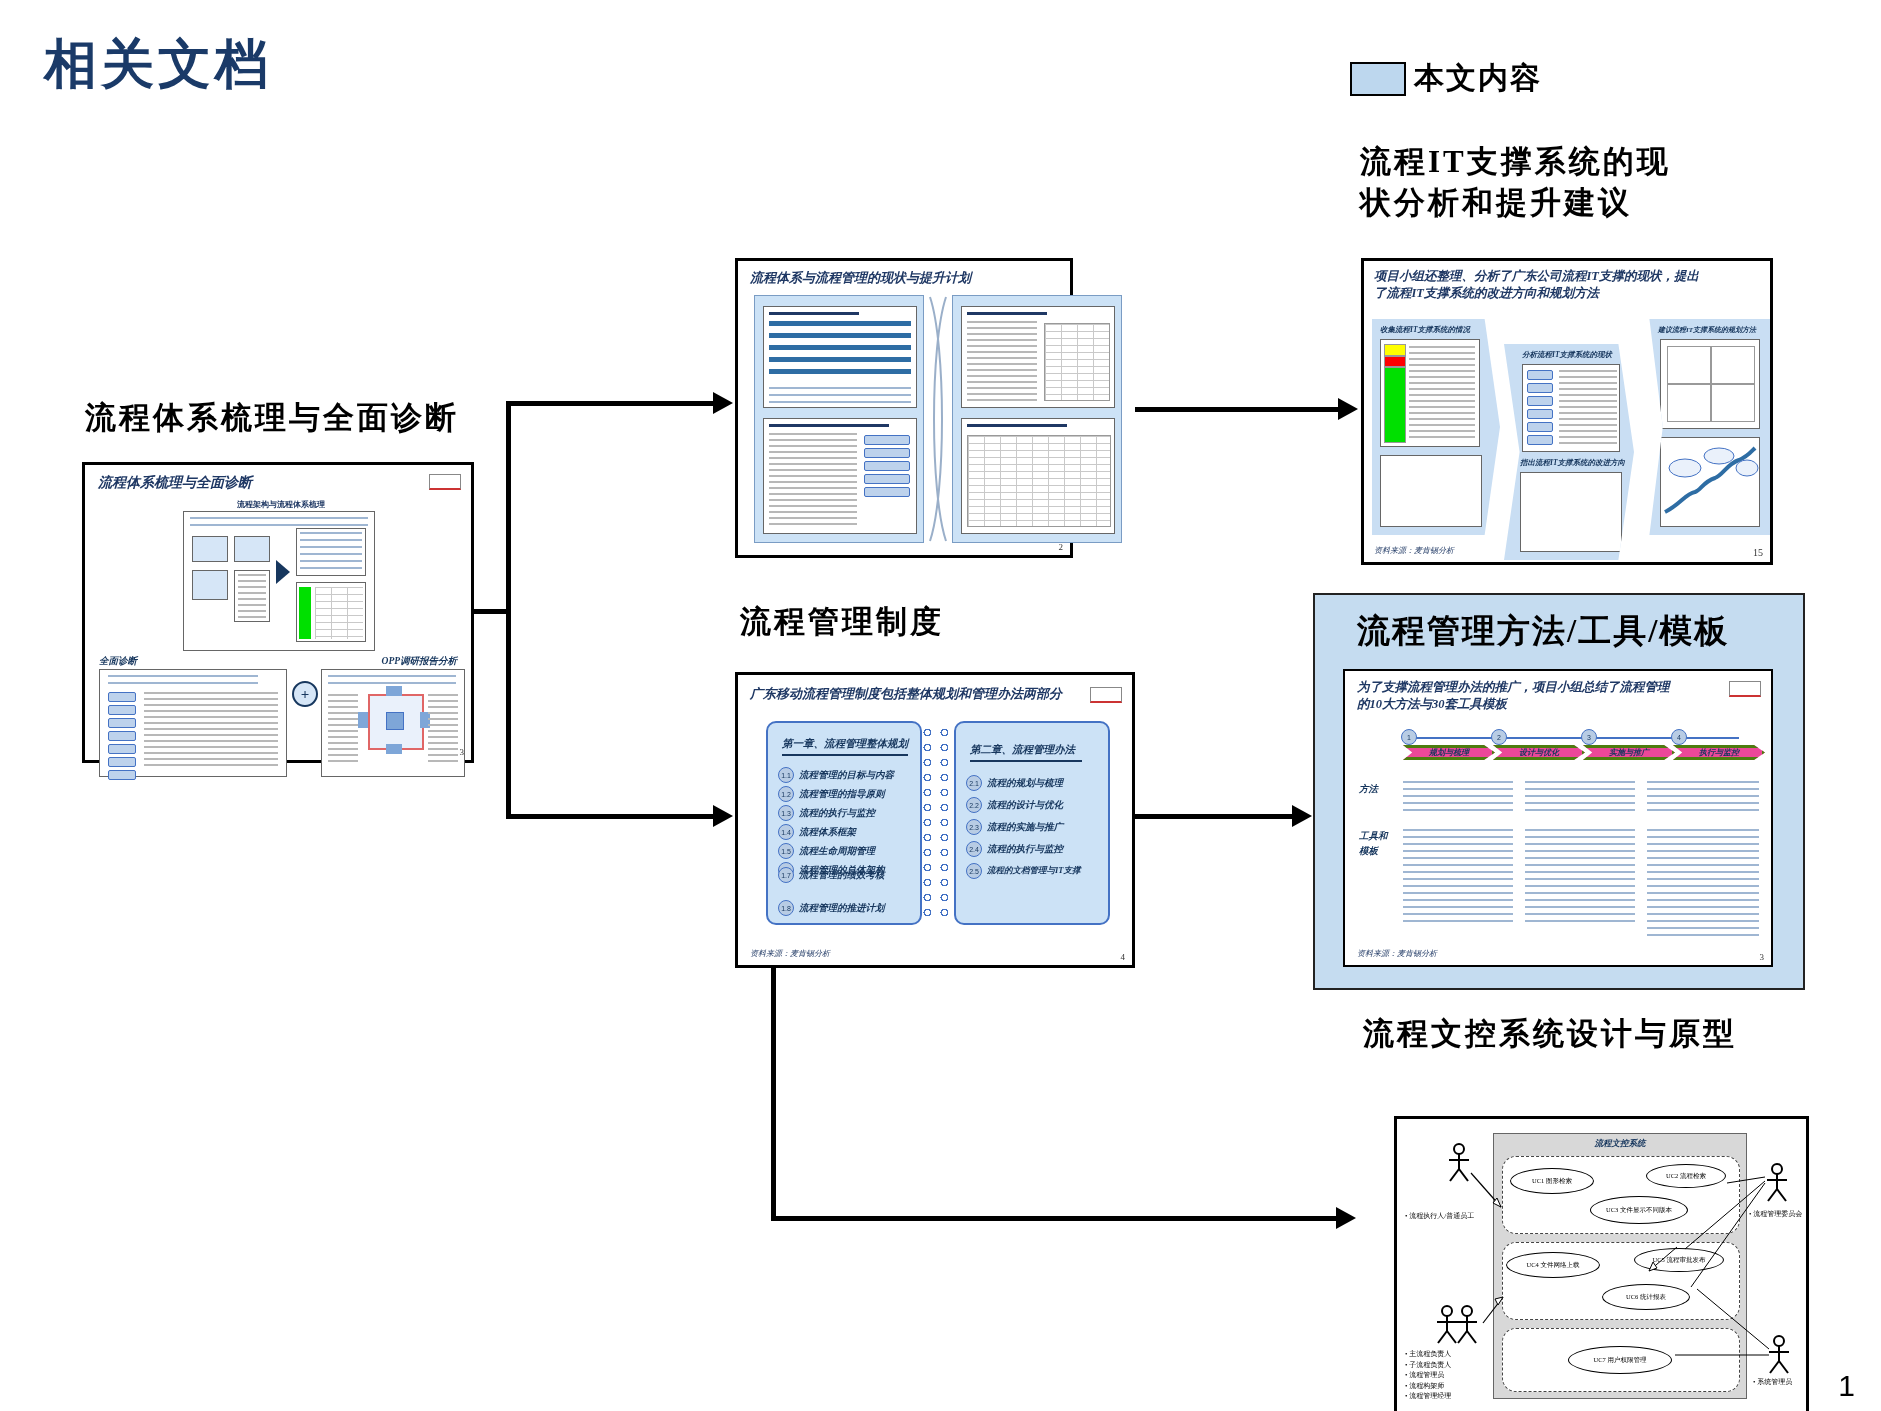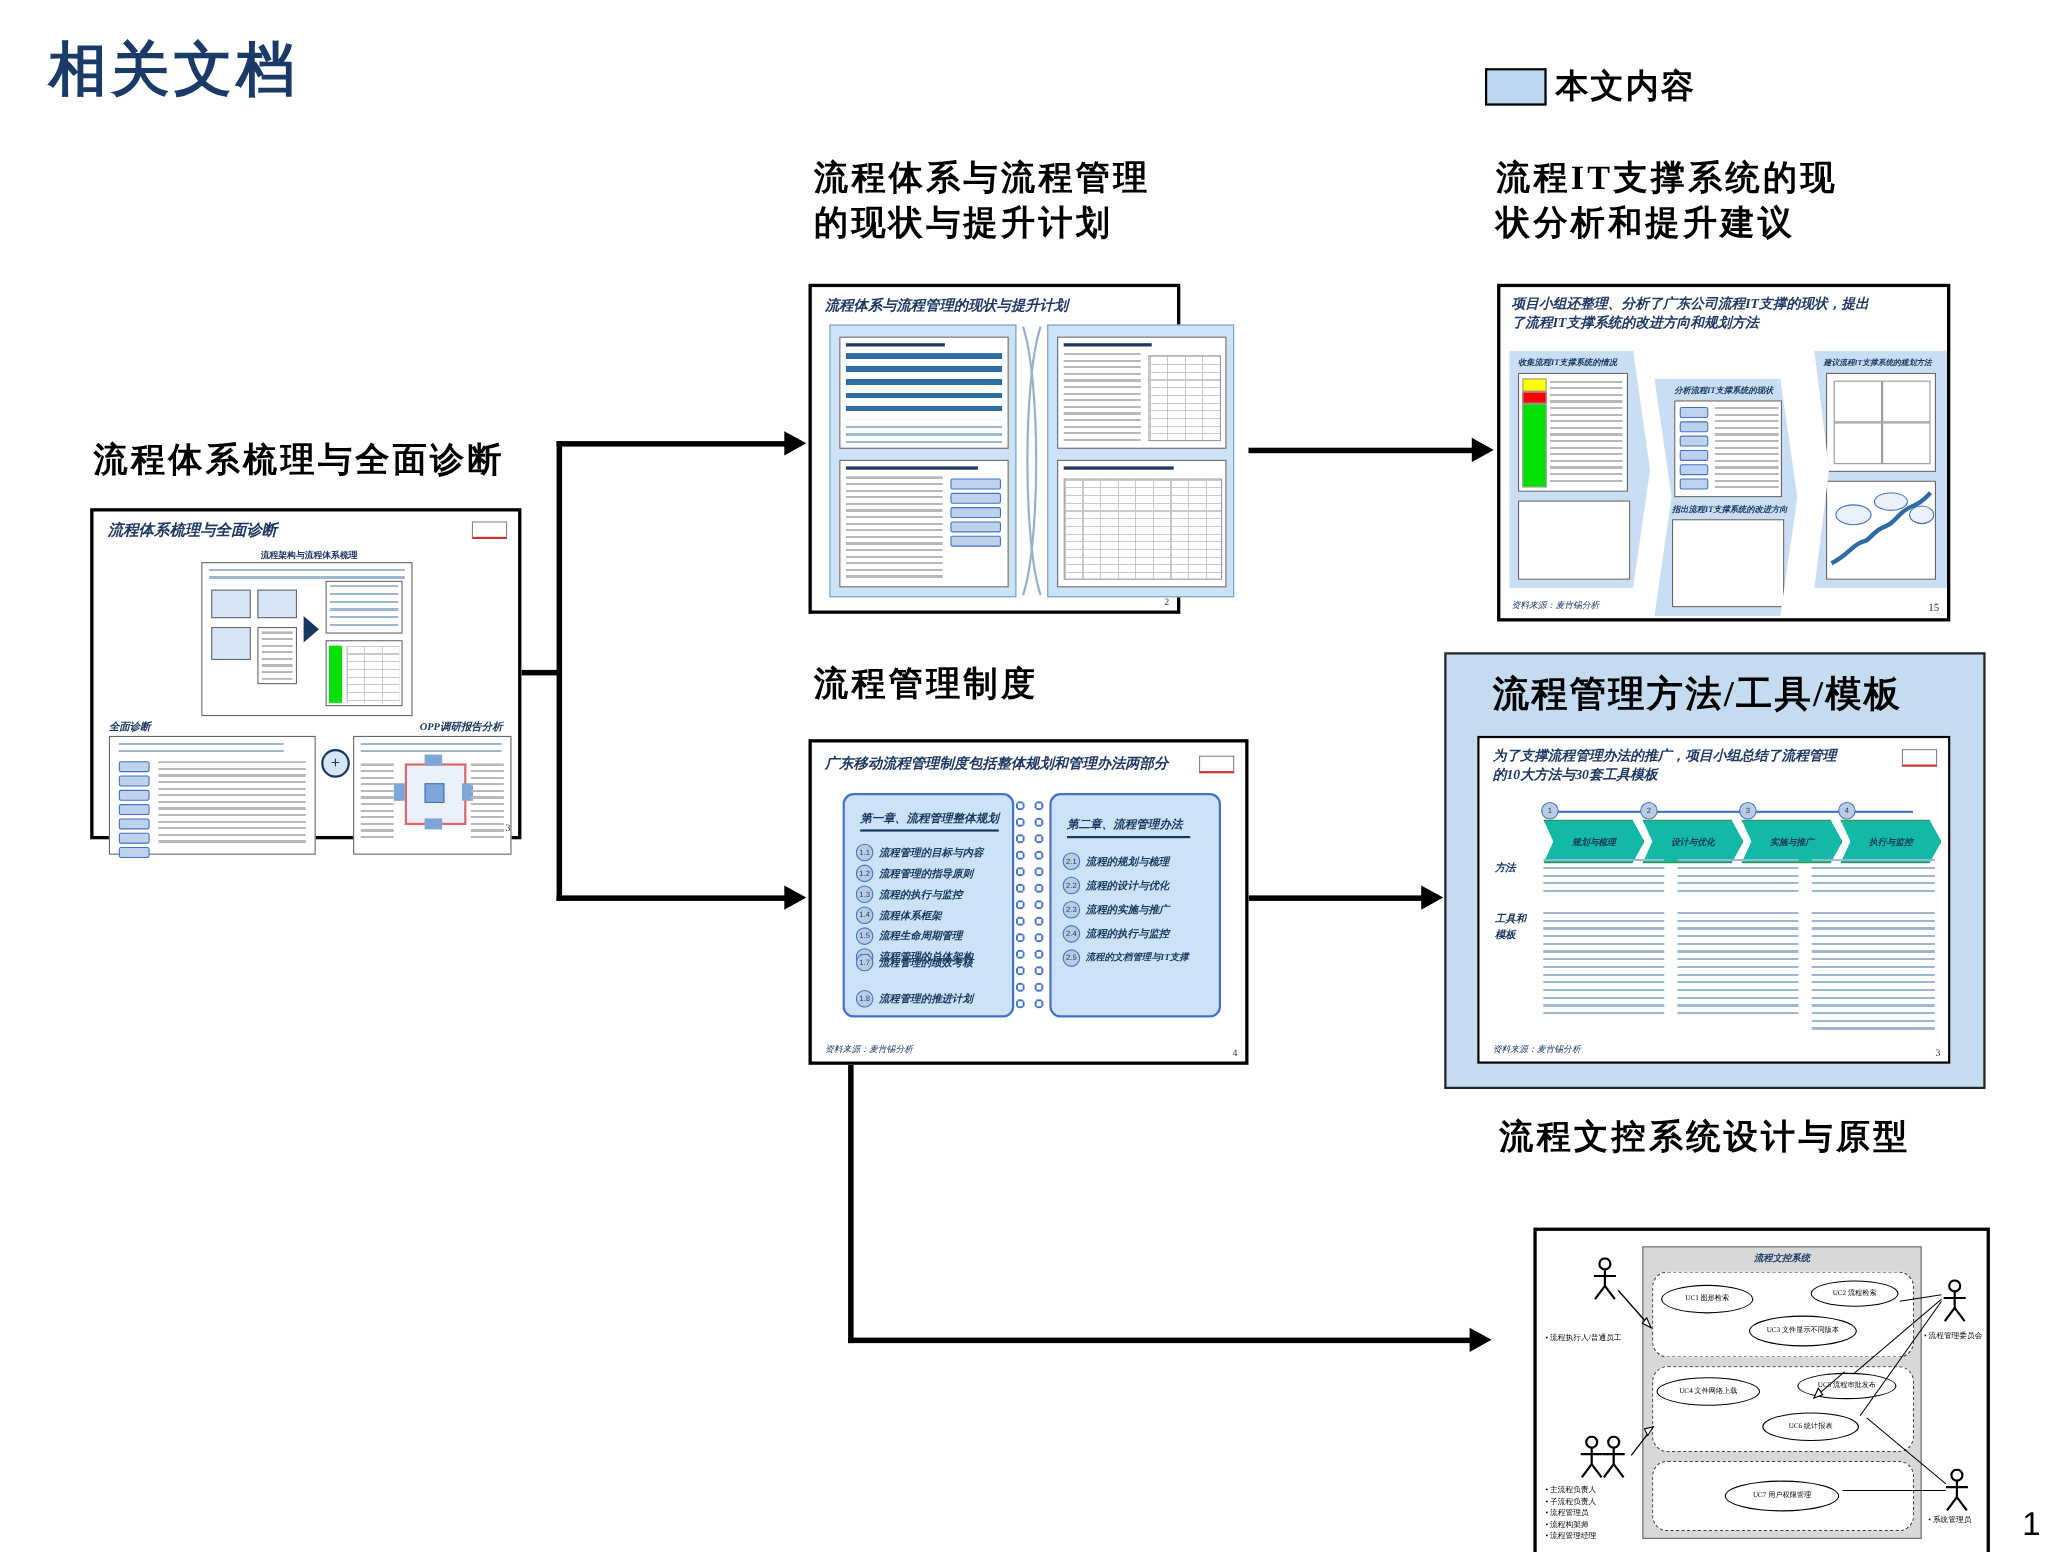--- a/index.html
+++ b/index.html
@@ -42,21 +42,21 @@
   .item-txt{font-size:9.5px;font-weight:bold;font-style:italic;color:#17375E;white-space:nowrap;}
   
   .chev{position:absolute;background:#C9DEF3;box-sizing:border-box;}
   .chev-r{clip-path:polygon(0 0,88% 0,100% 50%,88% 100%,0 100%);}
   .chev-rl{clip-path:polygon(0 0,88% 0,100% 50%,88% 100%,0 100%,12% 50%);margin-top:25px;}
   .chev-l{clip-path:polygon(10% 0,100% 0,100% 100%,10% 100%,20% 50%);}
   .chev-title{position:absolute;font-size:7.5px;font-weight:bold;font-style:italic;color:#17375E;white-space:nowrap;}
   
   .hl-panel{left:1313px;top:593px;width:492px;height:397px;background:#C5DCF0;border:2px solid #222;box-sizing:border-box;}
   .hl-title{left:1357px;top:609px;font-size:33px;font-weight:bold;color:#000;letter-spacing:2px;}
-  .step-chev{position:absolute;height:40px;background:#14b8a6;border:1px solid #4d7c0f;box-sizing:border-box;
+  .step-chev{position:absolute;height:15px;background:#ec4899;border:3px solid #4d7c0f;box-sizing:border-box;
              clip-path:polygon(0 0,88% 0,100% 50%,88% 100%,0 100%,10% 50%);
              display:flex;align-items:center;justify-content:center;font-size:8px;font-weight:bold;
              font-style:italic;color:#17375E;}
   .row-lab{position:absolute;font-size:9.5px;font-weight:bold;color:#17375E;font-style:italic;}
   
   .sysbox{position:absolute;background:#D8D8D8;border:1px solid #666;box-sizing:border-box;}
   .ucgroup{position:absolute;background:#fff;border:1.5px dashed #444;border-radius:14px;box-sizing:border-box;}
   .uc{position:absolute;background:#fff;border:1px solid #000;border-radius:50%;display:flex;align-items:center;
       justify-content:center;font-size:6.5px;color:#000;text-align:center;line-height:1.1;padding:1px;box-sizing:border-box;}
   .actor-lab{position:absolute;font-size:7px;color:#000;line-height:1.5;}
@@ -145,24 +145,20 @@
         <div class="abs" style="left:16px;top:48px;width:16px;height:10px;background:#7EA6D8;"></div>
         <div class="abs" style="left:-12px;top:16px;width:10px;height:16px;background:#7EA6D8;"></div>
         <div class="abs" style="left:50px;top:16px;width:10px;height:16px;background:#7EA6D8;"></div>
       </div>
       <div class="abs txg" style="left:6px;top:24px;width:30px;height:70px;"></div>
       <div class="abs txg" style="left:106px;top:24px;width:30px;height:70px;"></div>
     </div>
     <div class="sl-page" style="right:7px;bottom:3px;">3</div>
   </div>
 
-  <div class="abs sec-label" style="left:740px;top:142px;">
-    <div>流程体系与流程管理</div>
-    <div>的现状与提升计划</div>
-  </div>
 
   <div class="slide" style="left:735px;top:258px;width:338px;height:300px;">
     <div class="sl-title" style="left:12px;top:8px;">流程体系与流程管理的现状与提升计划</div>
     <div class="bluepanel" style="left:16px;top:34px;width:170px;height:248px;">
       <div class="wbox" style="left:8px;top:10px;width:154px;height:102px;">
         <div class="mini-titlebar" style="left:5px;top:5px;width:90px;"></div>
         <div class="abs txb" style="left:5px;top:14px;width:142px;height:60px;"></div>
         <div class="abs tx" style="left:5px;top:80px;width:142px;height:16px;"></div>
       </div>
       <div class="wbox" style="left:8px;top:122px;width:154px;height:116px;">

